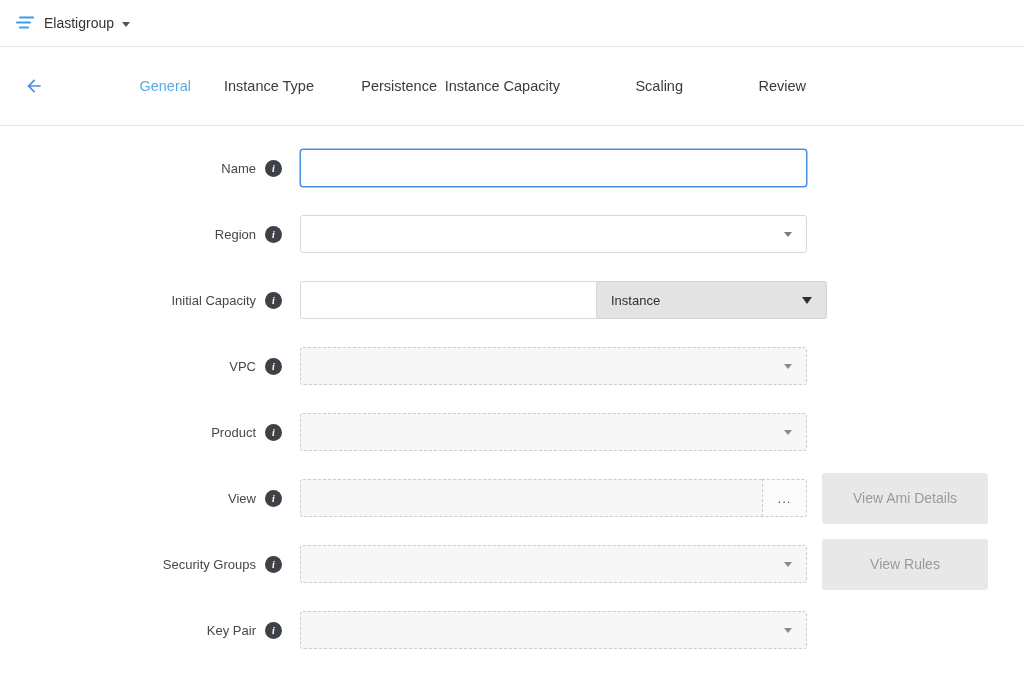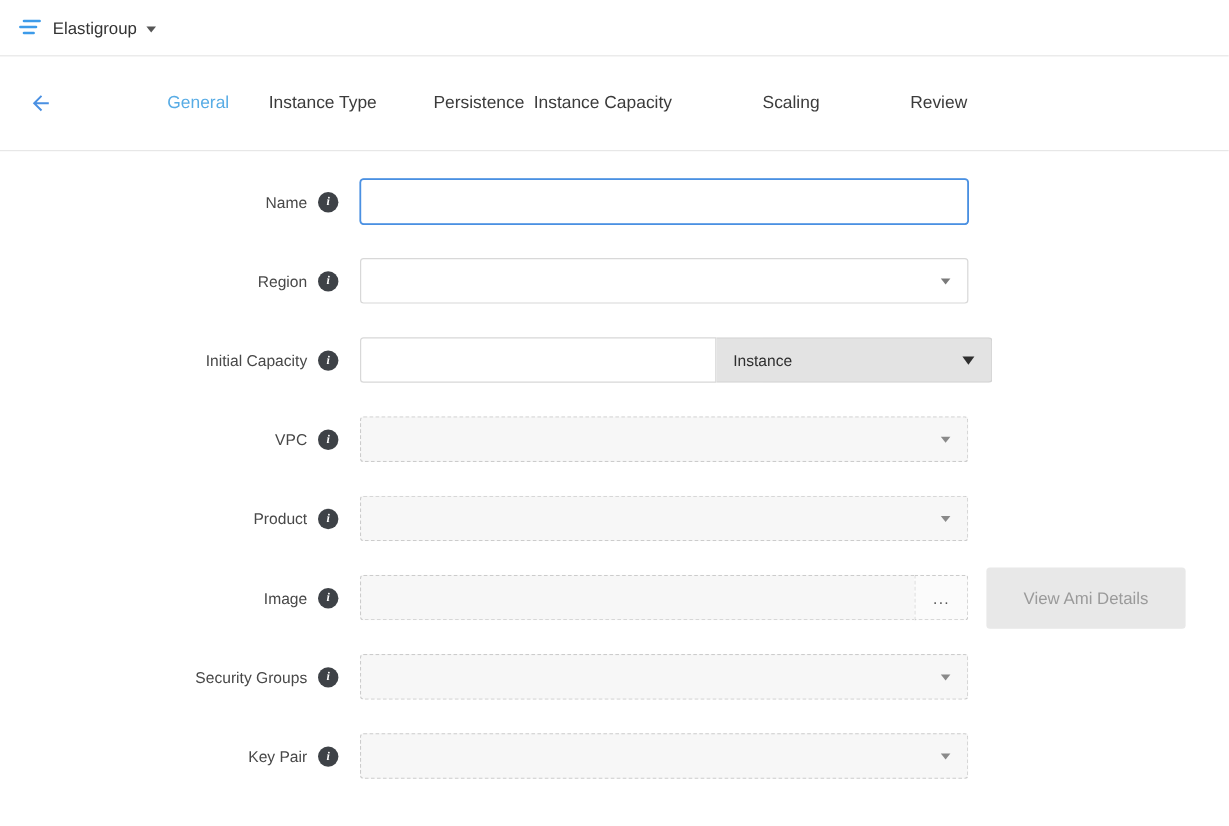--- a/index.html
+++ b/index.html
@@ -284,41 +284,42 @@
     </div>
     <div class="field-cell">
       <div class="control w-full select disabled">
         <span class="caret"></span>
       </div>
     </div>
   </div>
 
   <div class="row">
     <div class="label-cell">
-      <span class="label">Image</span>
+      <span class="label">View</span>
       <span class="info">i</span>
     </div>
     <div class="field-cell">
       <div class="control image-input"></div>
       <div class="more-btn">
         <span>...</span>
       </div>
       <button class="side-btn">View Ami Details</button>
     </div>
   </div>
 
   <div class="row">
     <div class="label-cell">
       <span class="label">Security Groups</span>
       <span class="info">i</span>
     </div>
     <div class="field-cell">
       <div class="control w-full select disabled">
         <span class="caret"></span>
       </div>
+      <button class="side-btn">View Rules</button>
     </div>
   </div>
 
   <div class="row">
     <div class="label-cell">
       <span class="label">Key Pair</span>
       <span class="info">i</span>
     </div>
     <div class="field-cell">
       <div class="control w-full select disabled">

